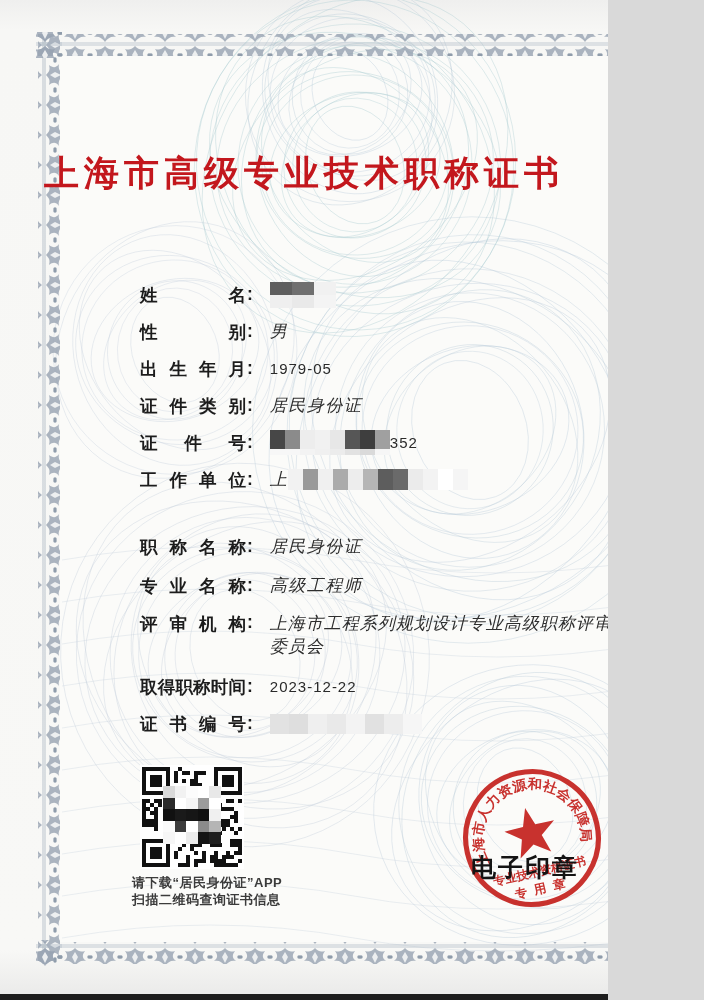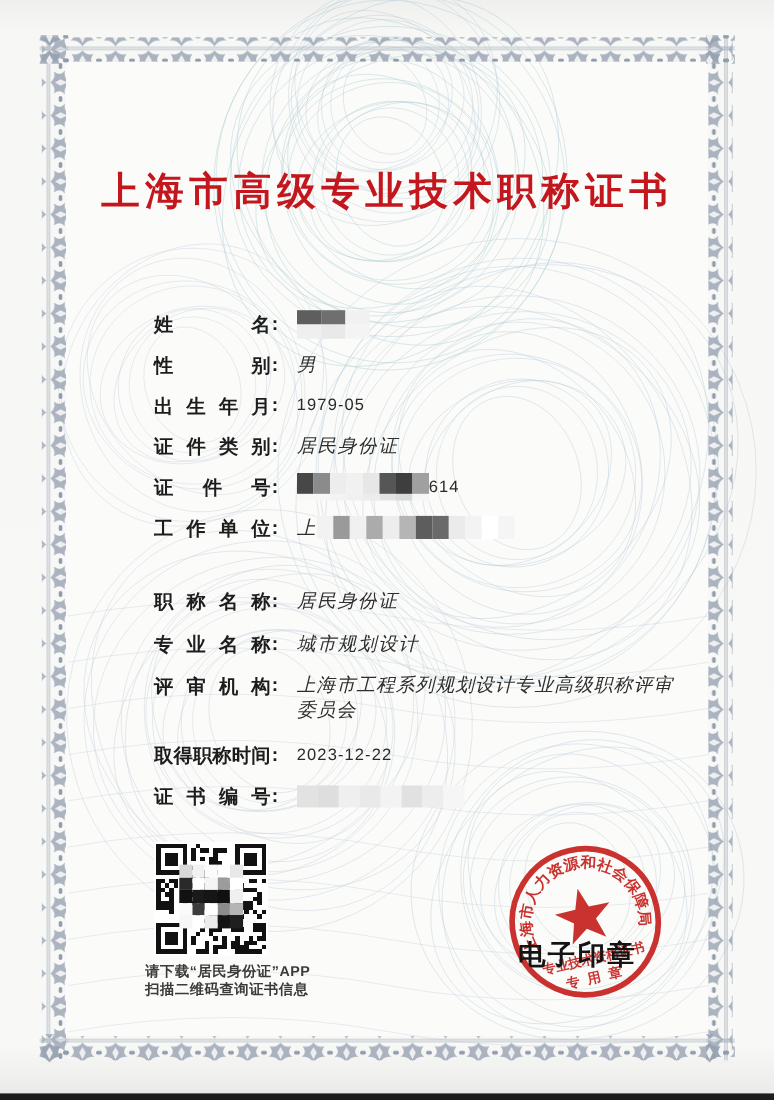--- a/index.html
+++ b/index.html
@@ -1,17 +1,17 @@
 <!DOCTYPE html>
 <html style="--title-red: #c3171d;"><head>
 <meta charset="utf-8">
 <style>
   html,body{margin:0;padding:0;background:#d9d9d9;}
   .page{
-    position:relative; width:704px; height:1000px; overflow:hidden;
+    position:relative; width:608px; height:1000px; overflow:hidden;
     background:linear-gradient(180deg,#efefee 0%,#f7f7f5 3%,#f8f8f6 95%,#ececeb 99%);
     font-family:"Liberation Sans",sans-serif;
   }
   #bg{position:absolute;left:0;top:0;}
   .photo-bottom{position:absolute;left:0;right:0;bottom:0;height:6px;background:#1e1e1e;}
   .title{
     position:absolute;left:0;right:0;top:150px;margin:0;text-align:center;
     font-size:35px;font-weight:bold;letter-spacing:5px;color:var(--title-red,#c3171d);
   }
   .fields{position:absolute;display:flex;flex-direction:column;}
@@ -262,21 +262,21 @@
               <span style="width: 15px; height: 6px; background: rgb(247, 247, 247);"></span>
               <span style="width: 15px; height: 6px; background: rgb(247, 247, 247);"></span>
               <span style="width: 15px; height: 6px; background: rgb(243, 243, 243);"></span>
               <span style="width: 15px; height: 6px; background: rgb(240, 240, 240);"></span>
               <span style="width: 15px; height: 6px; background: rgb(236, 236, 236);"></span>
               <span style="width: 15px; height: 6px; background: rgb(226, 226, 226);"></span>
               <span style="width: 15px; height: 6px; background: rgb(218, 218, 218);"></span>
               <span style="width: 15px; height: 6px; background: rgb(246, 246, 246);"></span>
             </div>
           </span>
-        <span class="num">614</span>
+        <span class="num">352</span>
       </span>
     </div>
     <div class="row">
       <span class="jlabel">
           <span>工</span>
           <span>作</span>
           <span>单</span>
           <span>位</span>
         </span>
         <span class="colon">:</span>
@@ -314,21 +314,21 @@
       <span class="val kai">居民身份证</span>
     </div>
     <div class="row">
       <span class="jlabel">
           <span>专</span>
           <span>业</span>
           <span>名</span>
           <span>称</span>
         </span>
         <span class="colon">:</span>
-      <span class="val kai">城市规划设计</span>
+      <span class="val kai">高级工程师</span>
     </div>
     <div class="row row-multiline">
       <span class="jlabel">
           <span>评</span>
           <span>审</span>
           <span>机</span>
           <span>构</span>
         </span>
         <span class="colon">:</span>
       <span class="val kai wide">上海市工程系列规划设计专业高级职称评审委员会</span>

